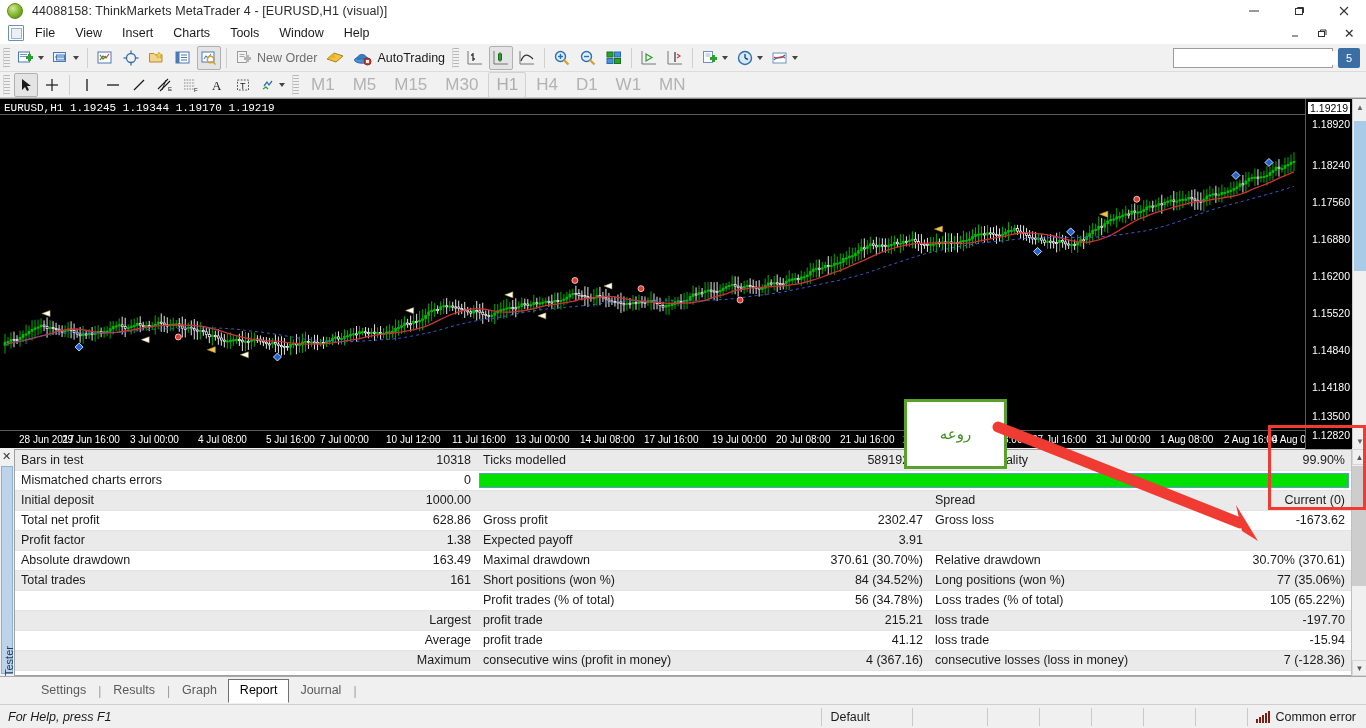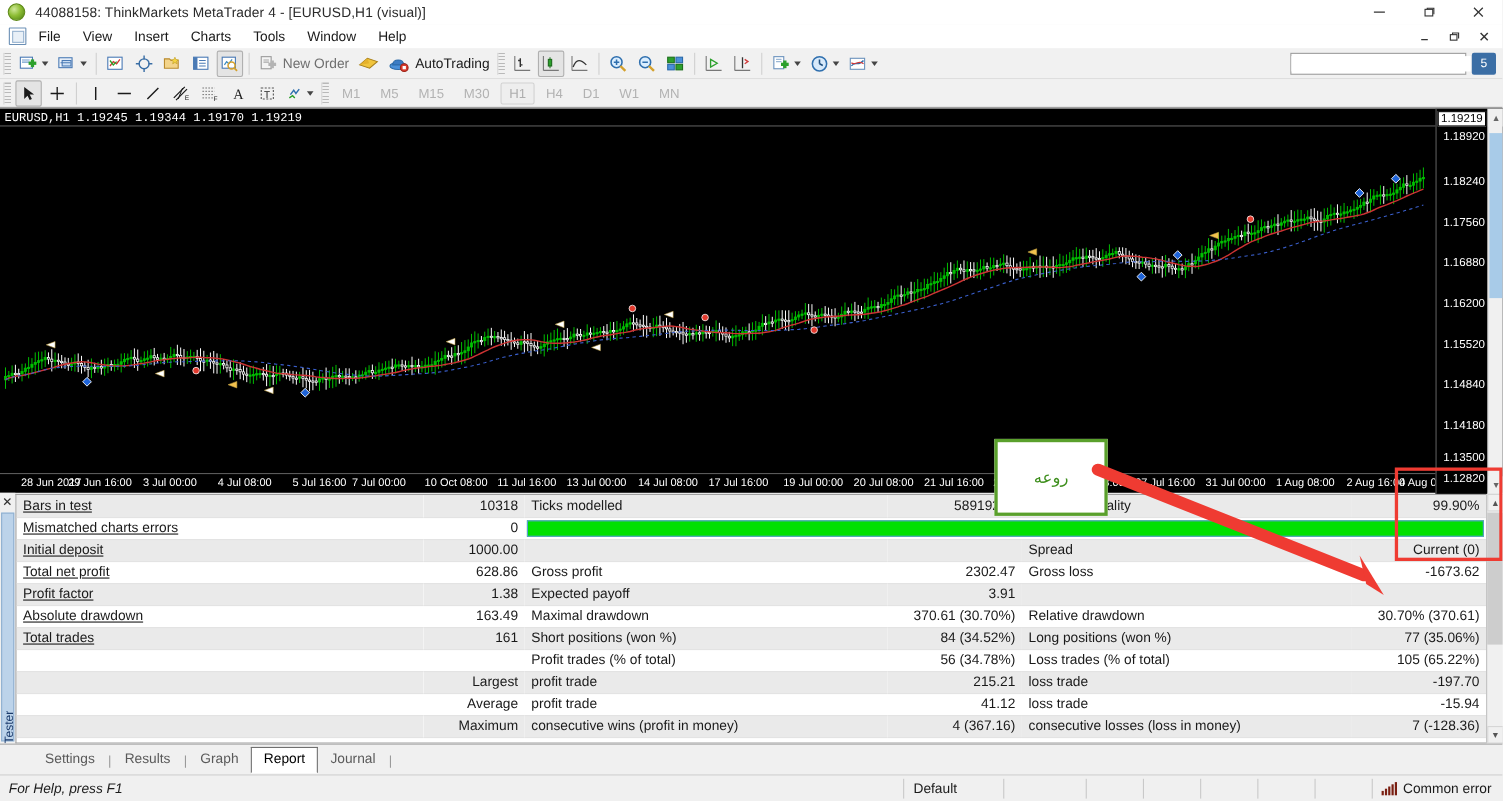--- a/index.html
+++ b/index.html
@@ -63,21 +63,21 @@
   .sep { width:1px; height:20px; background:#d0d0d0; margin:0 4px; }
   .tb-text { font-size:12.5px; color:#6f6f6f; margin-left:4px; }
   .tb-text.dark { color:#1a1a1a; }
 
   
   .toolbar2 {
     position:absolute; left:0; top:72px; width:1366px; height:26px;
     background:#f1f1f1; border-bottom:1px solid #c8c8c8;
     display:flex; align-items:center;
   }
-  .tfbtn { font-size:12px; color:#b2b2b2; padding:2px 7px; margin:0 1px;
+  .tfbtn { font-size:17px; color:#b2b2b2; padding:2px 7px; margin:0 1px;
            border:1px solid transparent; border-radius:2px; }
   .tfbtn.active { background:#eeeeee; border-color:#d2d2d2; color:#adadad; }
 
   
   .chart-wrap {
     position:absolute; left:0; top:98px; width:1366px; height:350px; background:#000;
     border-top:1px solid #8b8b8b;
   }
   .chart-header {
     position:absolute; left:4px; top:3px; font-size:11px; color:#ffffff;
@@ -140,21 +140,21 @@
     position:absolute; left:1px; top:18px; width:12px; bottom:2px;
     background:#bcd3ea; border:1px solid #8fb0d0;
   }
   .table-area { flex:1; position:relative; overflow:hidden; background:#fff;
                 border:1px solid #a0a0a0; border-right:none; margin-top:1px; }
   table.rep { width:1336px; border-collapse:collapse; table-layout:fixed; font-size:12.5px; }
   table.rep td { height:20px; padding:0 6px; color:#1a1a1a; border-bottom:1px solid #e3e3e3;
                  white-space:nowrap; overflow:hidden; }
   table.rep tr.odd td { background:#eaeaea; }
   table.rep tr.even td { background:#ffffff; }
-  .c-lab { width:370px;text-decoration:underline; }
+  .c-lab { width:370px; }
   .c-val { width:92px; text-align:right; }
   .c-lab2 { width:330px; }
   .c-val2 { width:122px; text-align:right; }
   .c-lab3 { width:300px; }
   .c-val3 { width:122px; text-align:right; }
   .qbar-cell { padding:0 !important; }
   .qbar { height:15px; background:#00e000; border:1px solid #5b9bd5; margin:1px 2px; }
   .rep-scroll {
     position:absolute; right:0; top:449px; width:15px; height:227px; background:#f0f0f0;
     border-left:1px solid #c0c0c0;
@@ -1469,21 +1469,21 @@
       <div class="vs-arrow" style="bottom:0">▼</div>
     </div>
 
     <div class="time-axis">
       <span class="time-lab" style="left:19px">28 Jun 2017</span>
       <span class="time-lab" style="left:62px">29 Jun 16:00</span>
       <span class="time-lab" style="left:130px">3 Jul 00:00</span>
       <span class="time-lab" style="left:198px">4 Jul 08:00</span>
       <span class="time-lab" style="left:266px">5 Jul 16:00</span>
       <span class="time-lab" style="left:320px">7 Jul 00:00</span>
-      <span class="time-lab" style="left:386px">10 Oct 08:00</span>
+      <span class="time-lab" style="left:386px">10 Jul 12:00</span>
       <span class="time-lab" style="left:452px">11 Jul 16:00</span>
       <span class="time-lab" style="left:515px">13 Jul 00:00</span>
       <span class="time-lab" style="left:580px">14 Jul 08:00</span>
       <span class="time-lab" style="left:644px">17 Jul 16:00</span>
       <span class="time-lab" style="left:712px">19 Jul 00:00</span>
       <span class="time-lab" style="left:776px">20 Jul 08:00</span>
       <span class="time-lab" style="left:840px">21 Jul 16:00</span>
       <span class="time-lab" style="left:903px">25 Jul 00:00</span>
       <span class="time-lab" style="left:968px">26 Jul 08:00</span>
       <span class="time-lab" style="left:1032px">27 Jul 16:00</span>

